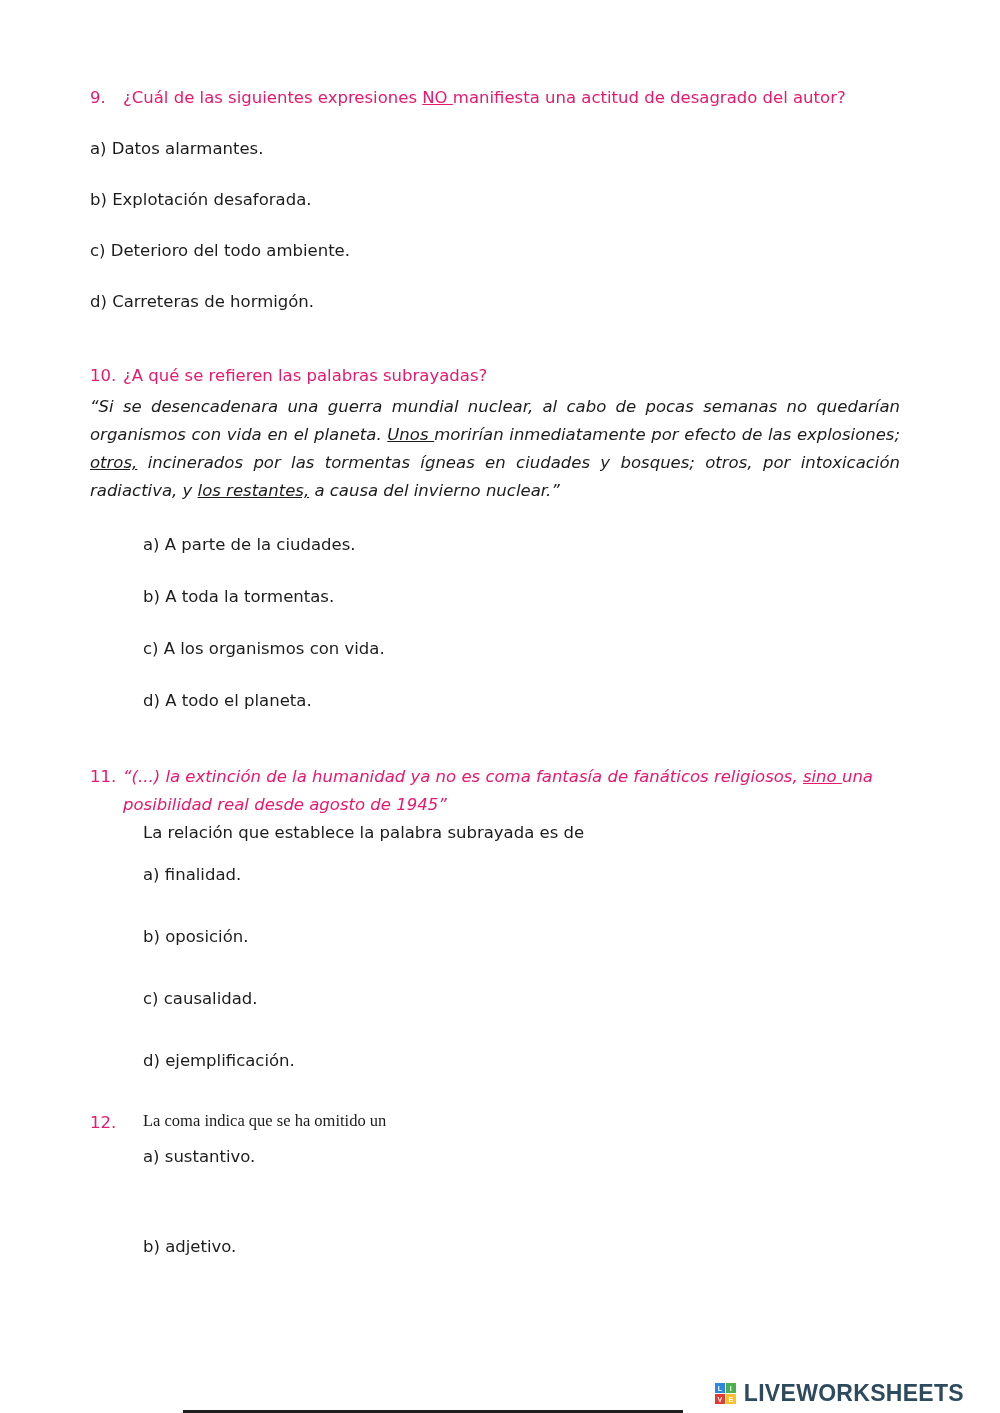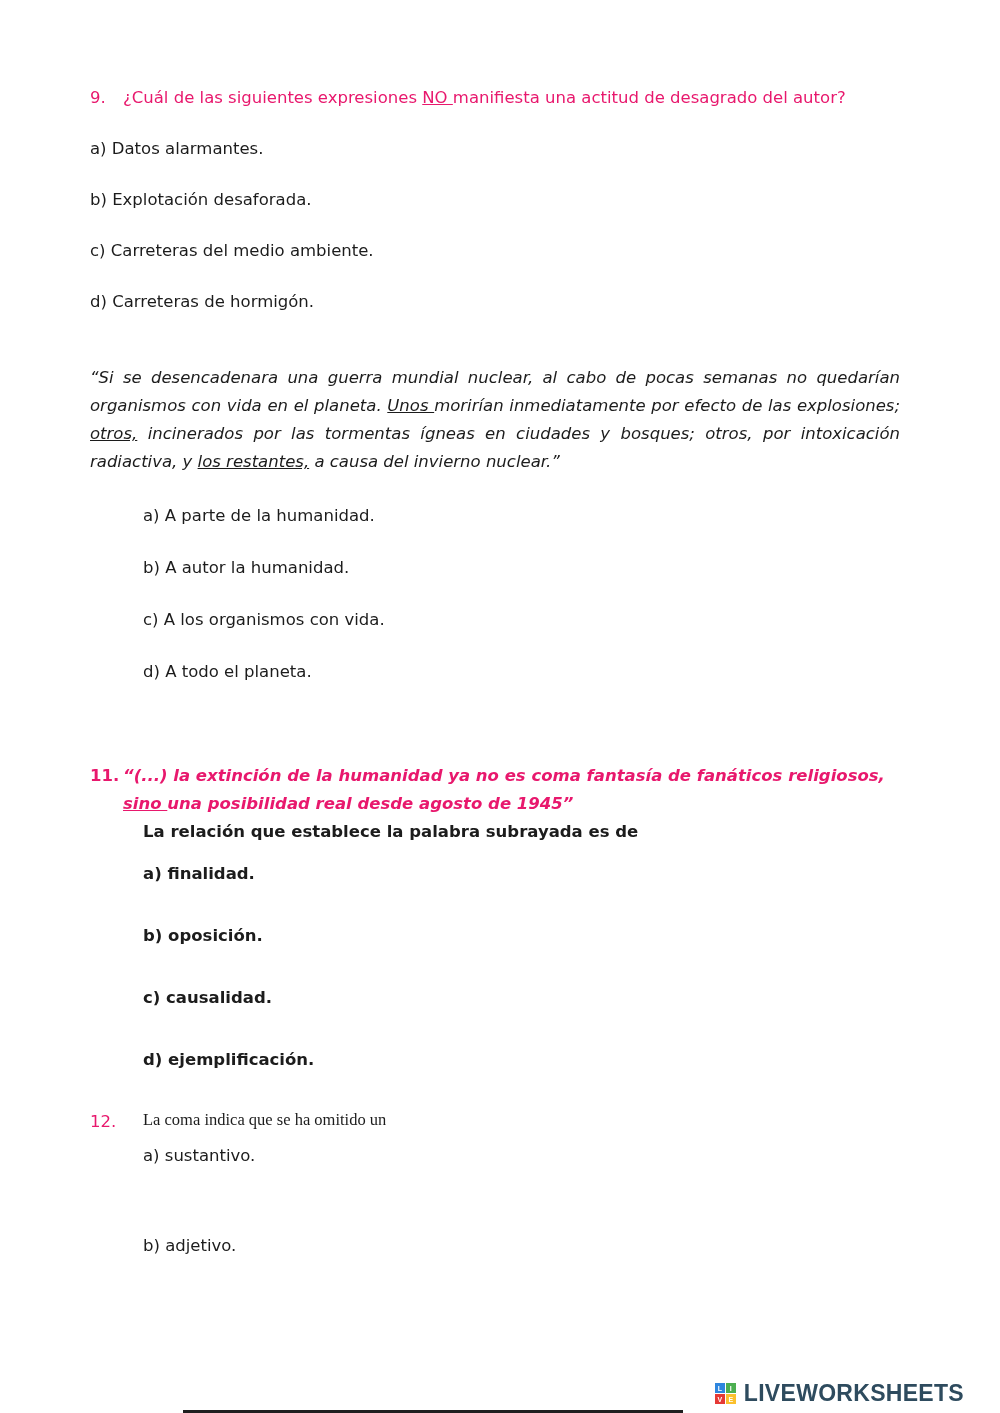--- a/index.html
+++ b/index.html
@@ -24,21 +24,21 @@
   .quote { font-style: italic; text-align: justify; }
   .option { line-height: 24px; }
   .indent { padding-left: 53px; }
 
   
   .q9 .option { margin-top: 27px; }
   .q10 { margin-top: 50px; }
   .q10 .quote-block { margin-top: 5px; line-height: 28px; }
   .q10 .opts { margin-top: 20px; }
   .q10 .option { margin-top: 28px; }
-  .q11 { margin-top: 78px; font-weight: bold; }
+  .q11 { margin-top: 50px; }
   .q11 .q-quote { line-height: 28px; }
   .q11 .prompt { margin-top: 2px; }
   .q11 .opts { margin-top: 18px; }
   .q11 .option { margin-top: 38px; }
   .q11 .option:first-child { margin-top: 0; }
   .q12 { margin-top: 36px; }
   .q12 .q-quote { line-height: 27px; }
   .q12 .prompt { margin-top: 2px; font-family: Liberation Serif, serif; }
   .q12 .opts { margin-top: 12px; }
   .q12 .option { margin-top: 66px; }
@@ -93,30 +93,34 @@
 <div class="content">
 
   <section class="q9">
     <div class="pink hang">
       <span class="num">9.</span>
       <span><span>¿Cuál de las siguientes expresiones </span><span class="u">NO </span><span>manifiesta una actitud de desagrado del autor?</span></span>
     </div>
     <div class="opts">
         <div class="option">a) Datos alarmantes.</div>
         <div class="option">b) Explotación desaforada.</div>
-        <div class="option">c) Carreteras del medio ambiente.</div>
+        <div class="option">c) Deterioro del todo ambiente.</div>
         <div class="option">d) Carreteras de hormigón.</div>
       </div>
   </section>
 
   <section class="q10">
+    <div class="pink hang">
+      <span class="num">10.</span>
+      <span><span>¿A qué se refieren las palabras subrayadas?</span></span>
+    </div>
     <div class="quote quote-block"><span>“Si se desencadenara una guerra mundial nuclear, al cabo de pocas semanas no quedarían organismos con vida en el planeta. </span><span class="u">Unos </span><span>morirían inmediatamente por efecto de las explosiones; </span><span class="u">otros,</span><span> incinerados por las tormentas ígneas en ciudades y bosques; otros, por intoxicación radiactiva, y </span><span class="u">los restantes,</span><span> a causa del invierno nuclear.”</span></div>
     <div class="opts indent">
-        <div class="option">a) A parte de la humanidad.</div>
-        <div class="option">b) A autor la humanidad.</div>
+        <div class="option">a) A parte de la ciudades.</div>
+        <div class="option">b) A toda la tormentas.</div>
         <div class="option">c) A los organismos con vida.</div>
         <div class="option">d) A todo el planeta.</div>
       </div>
   </section>
 
   <section class="q11">
     <div class="pink hang q-quote">
       <span class="num">11.</span>
       <span class="quote"><span>“(...) la extinción de la humanidad ya no es coma fantasía de fanáticos religiosos, </span><span class="u">sino </span><span>una posibilidad real desde agosto de 1945”</span></span>
     </div>

